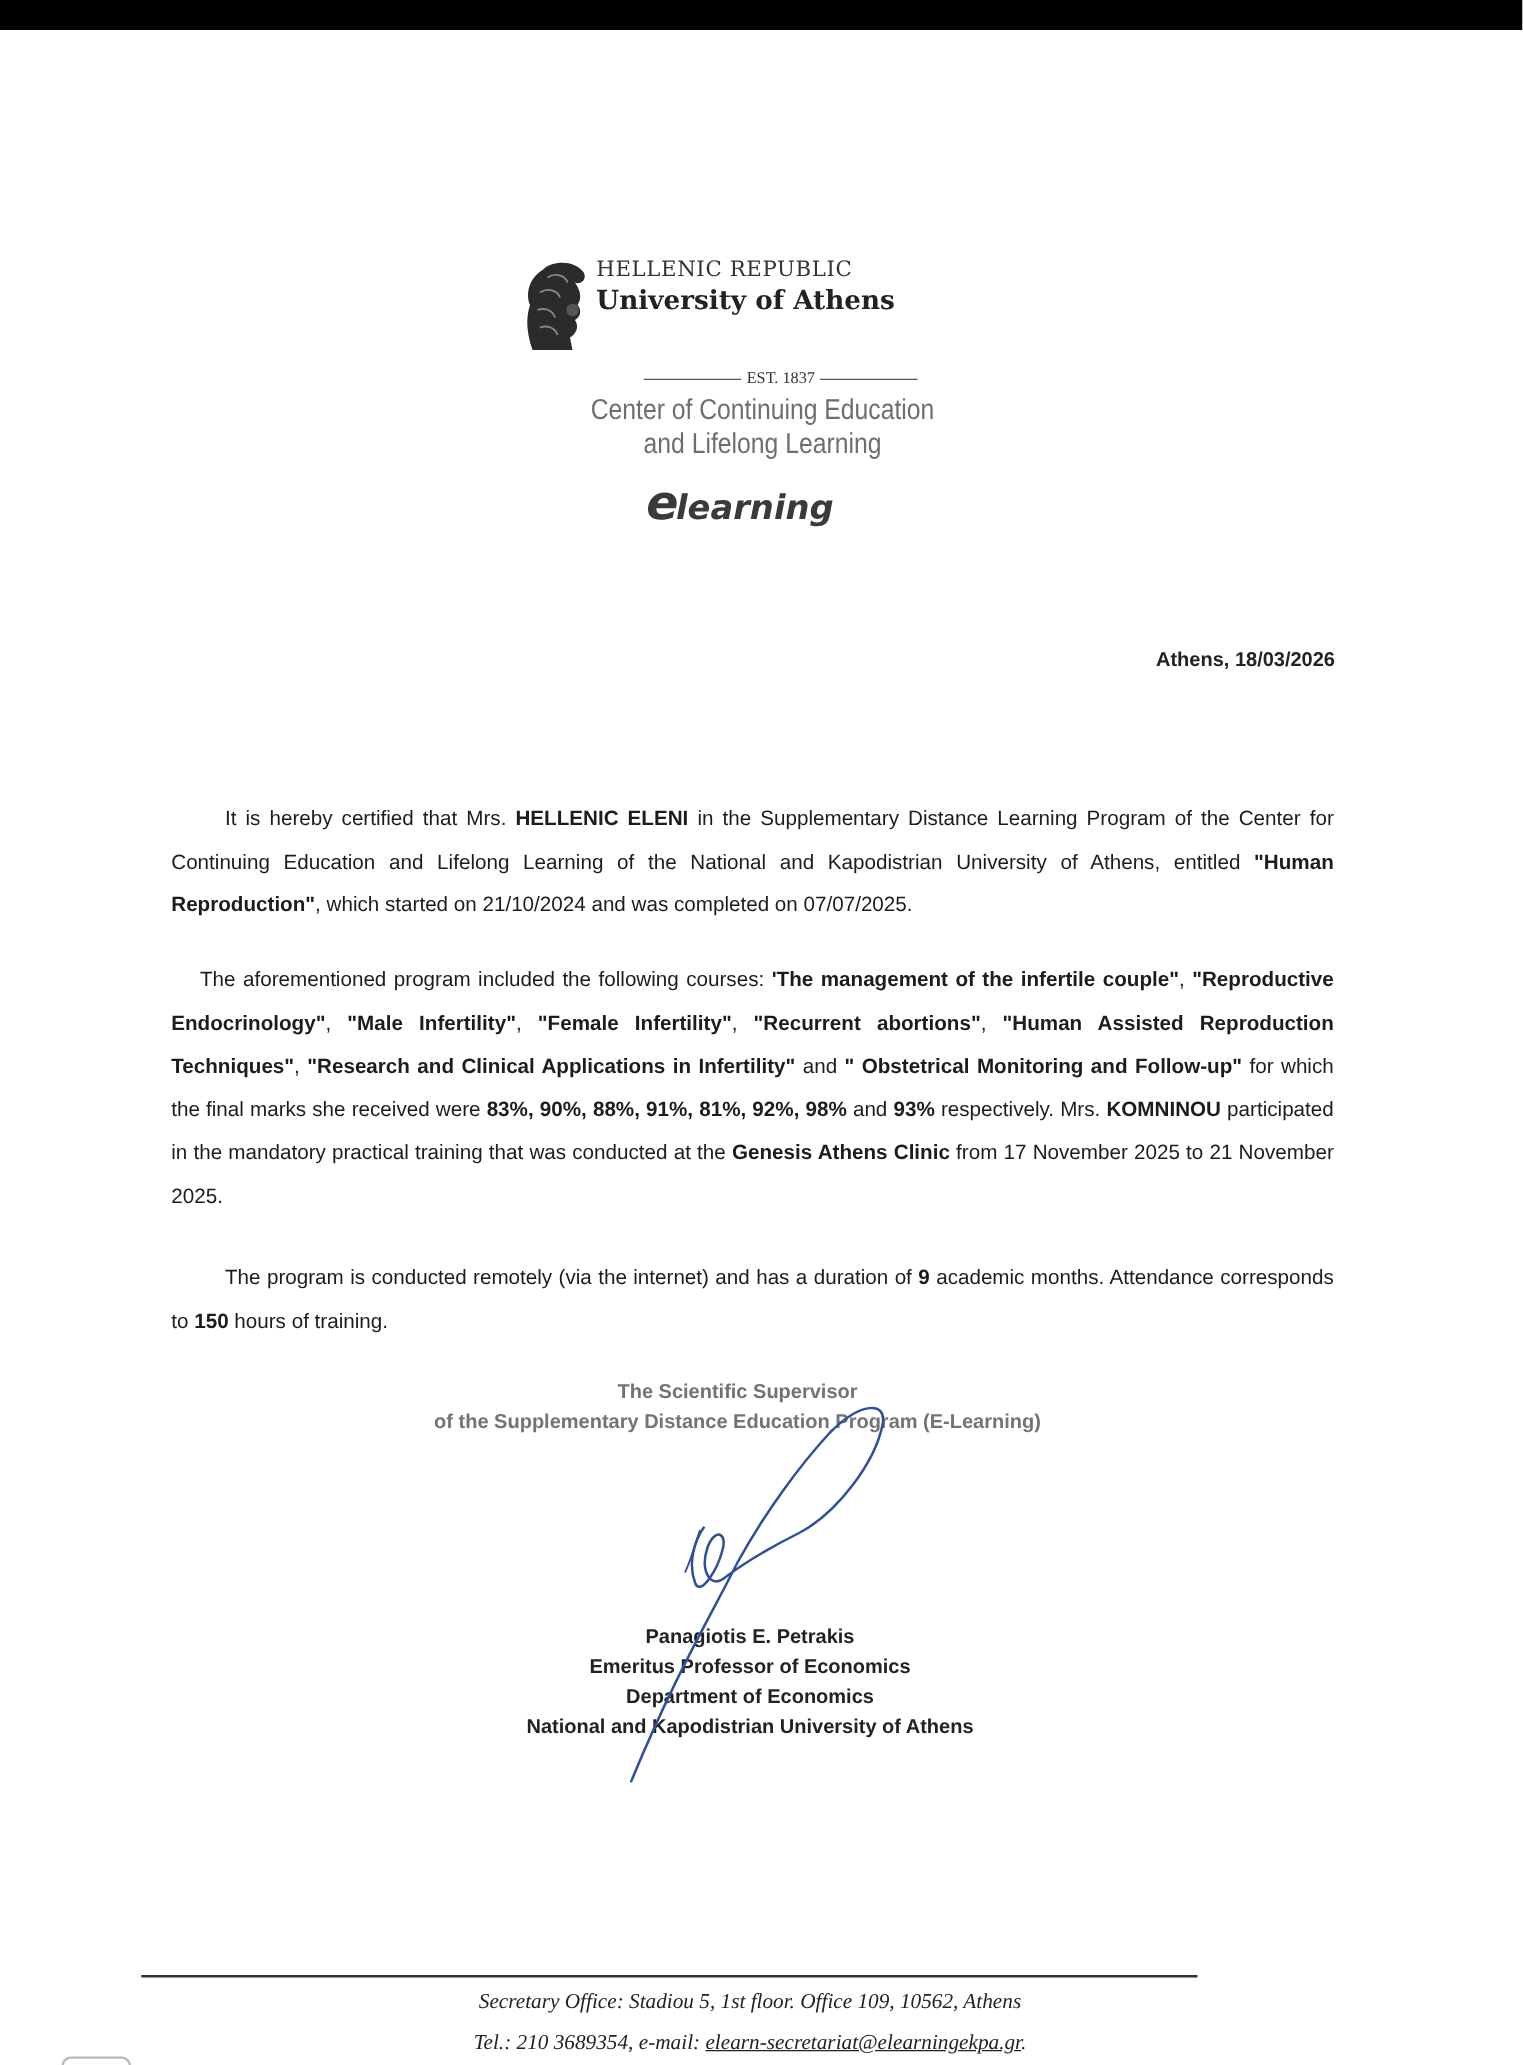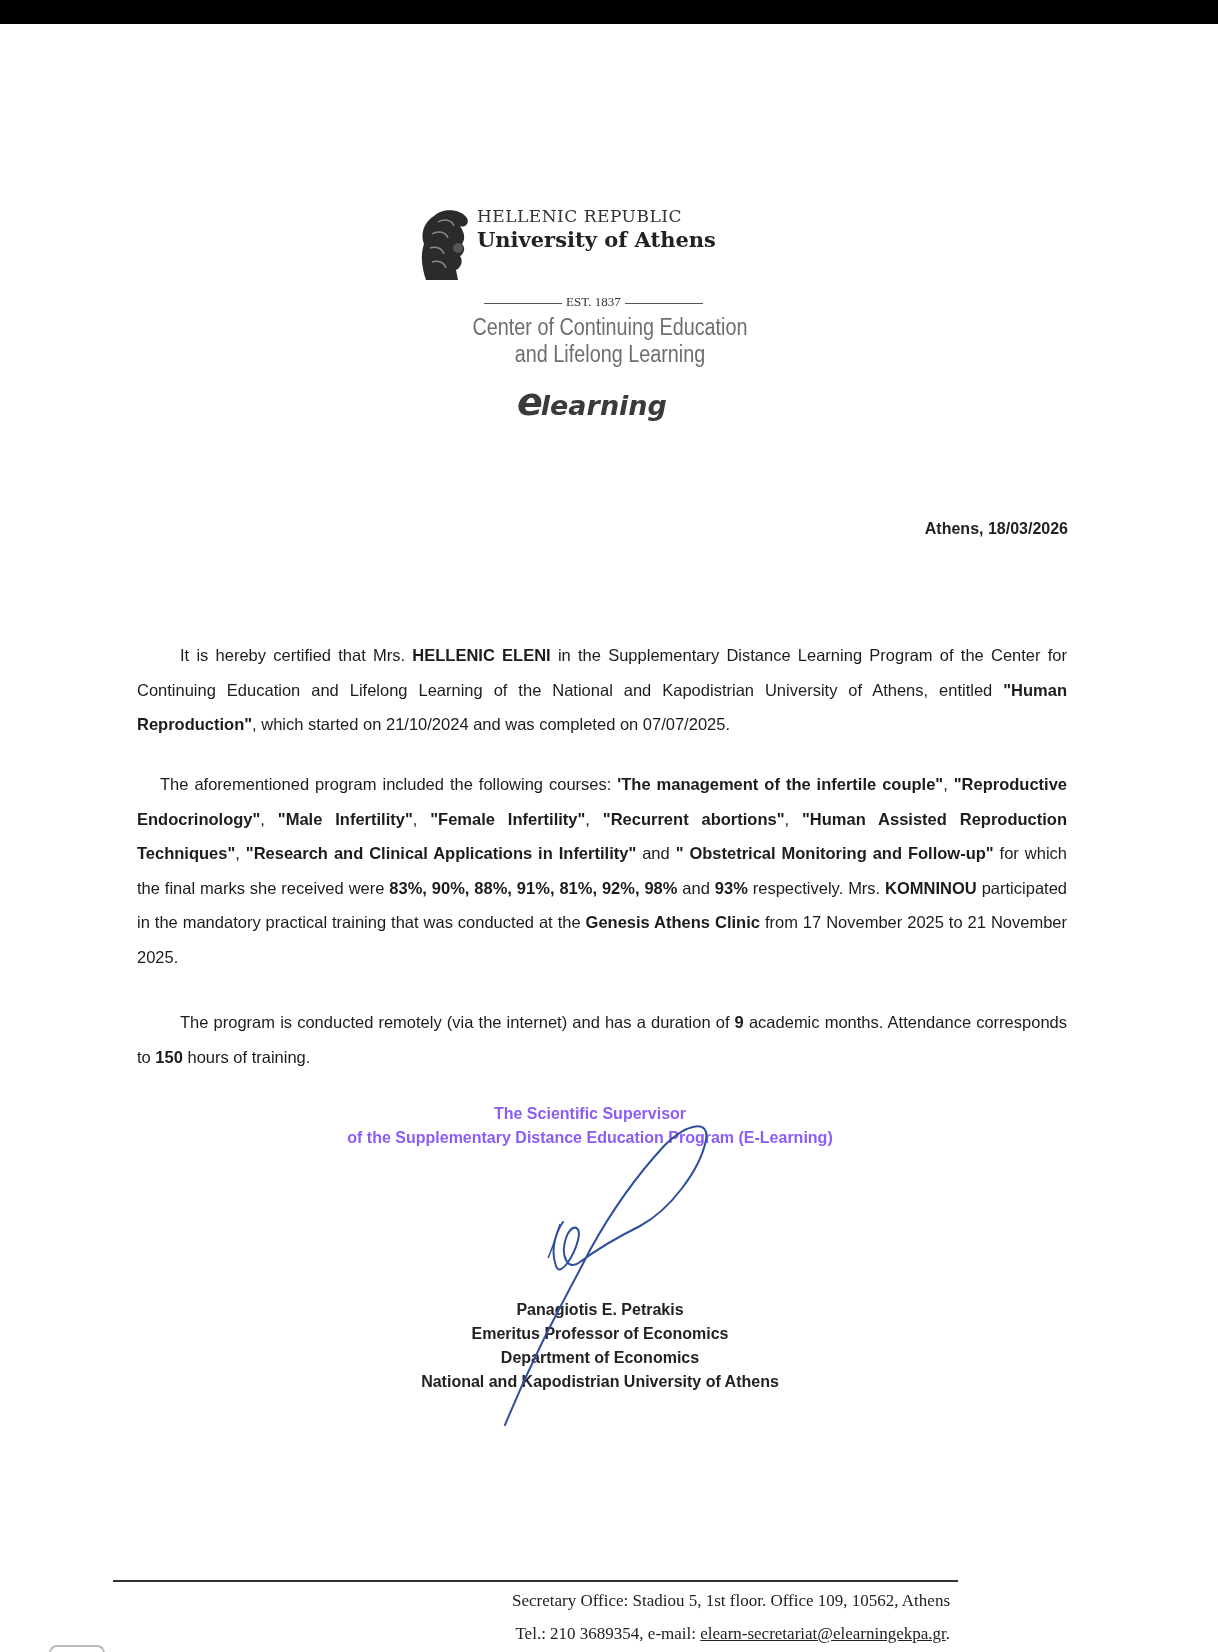--- a/index.html
+++ b/index.html
@@ -3,37 +3,37 @@
 <meta charset="utf-8">
 <style>
   html, body { margin:0; padding:0; }
   body { width:1218px; height:1652px; background:#ffffff; position:relative; overflow:hidden; color:#1a1a1a; }
   .topbar { position:absolute; left:0; top:0; width:1218px; height:24px; background:#000; }
   .header { position:absolute; left:0; top:190px; width:1218px; }
   .athena { position:absolute; left:420px; top:18px; width:52px; height:74px; }
   .hr-block { position:absolute; left:477px; top:16px; font-family:"DejaVu Serif","Liberation Serif",serif; color:#2a2a2a; }
   .hr-small { font-size:17px; letter-spacing:0.5px; color:#333; }
   .hr-big { font-size:21px; font-weight:bold; line-height:28px; color:#222; }
-  .est { position:absolute; left:480px; top:104px; width:270px; font-family:"Liberation Serif",serif; font-size:13px; color:#333; text-align:left; }
+  .est { position:absolute; left:468px; top:104px; width:270px; font-family:"Liberation Serif",serif; font-size:13px; color:#333; text-align:right; }
   .est span.line { display:inline-block; width:78px; height:1px; background:#555; vertical-align:middle; margin:0 4px; }
   .center { position:absolute; left:390px; top:124px; width:440px; text-align:center; font-family:"Liberation Sans Narrow","Liberation Sans",sans-serif; font-size:23px; line-height:27px; color:#6e6e6e; transform:scaleX(0.86); transform-origin:center; }
   .elearn { position:absolute; left:517px; top:190px; font-family:"DejaVu Sans",sans-serif; font-size:27px; font-style:italic; font-weight:bold; color:#3a3a3a; }
   .elearn .e { font-size:38px; font-weight:bold; font-style:italic; margin-right:-2px; }
   .date { position:absolute; left:880px; top:520px; width:188px; text-align:right; font-family:"Liberation Sans",sans-serif; font-size:16px; font-weight:bold; color:#222; }
   .body-text { position:absolute; left:137px; width:930px; font-family:"Liberation Sans Narrow","Liberation Sans",sans-serif; font-size:16.5px; line-height:34.5px; text-align:justify; color:#1c1c1c; }
   .body-text b { font-weight:bold; }
   .indent { text-indent:43px; }
   .p1 { top:638px; }
   .p2 { top:767px; text-indent:23px; }
   .p3 { top:1005px; }
-  .sup { position:absolute; left:300px; top:1102px; width:580px; text-align:center; font-family:"Liberation Sans",sans-serif; font-weight:bold; font-size:16px; line-height:24px; color:#8b5cf6; }
+  .sup { position:absolute; left:300px; top:1102px; width:580px; text-align:center; font-family:"Liberation Sans",sans-serif; font-weight:bold; font-size:16px; line-height:24px; color:#737373; }
   .signer { position:absolute; left:360px; top:1298px; width:480px; text-align:center; font-family:"Liberation Sans",sans-serif; font-weight:bold; font-size:16px; line-height:24px; color:#222; }
   .sig { position:absolute; left:0; top:0; width:1218px; height:1652px; pointer-events:none; }
   .footer-line { position:absolute; left:113px; top:1580px; width:845px; height:2px; background:#333; }
-  .footer { position:absolute; left:250px; top:1584px; width:700px; text-align:right; font-family:"Liberation Serif",serif; font-size:17px; line-height:33px; color:#222; }
+  .footer { position:absolute; left:250px; top:1584px; width:700px; text-align:center; font-family:"Liberation Serif",serif; font-size:17px; line-height:33px; color:#222;font-style:italic; }
   .footer a { color:#222; text-decoration:underline; }
   .corner { position:absolute; left:49px; top:1645px; width:52px; height:10px; border:2px solid #bbb; border-bottom:none; border-radius:8px 8px 0 0; }
 </style>
 </head>
 <body>
 
 <div class="topbar"></div>
 
 <div class="header">
   <svg class="athena" viewBox="0 0 52 74">

